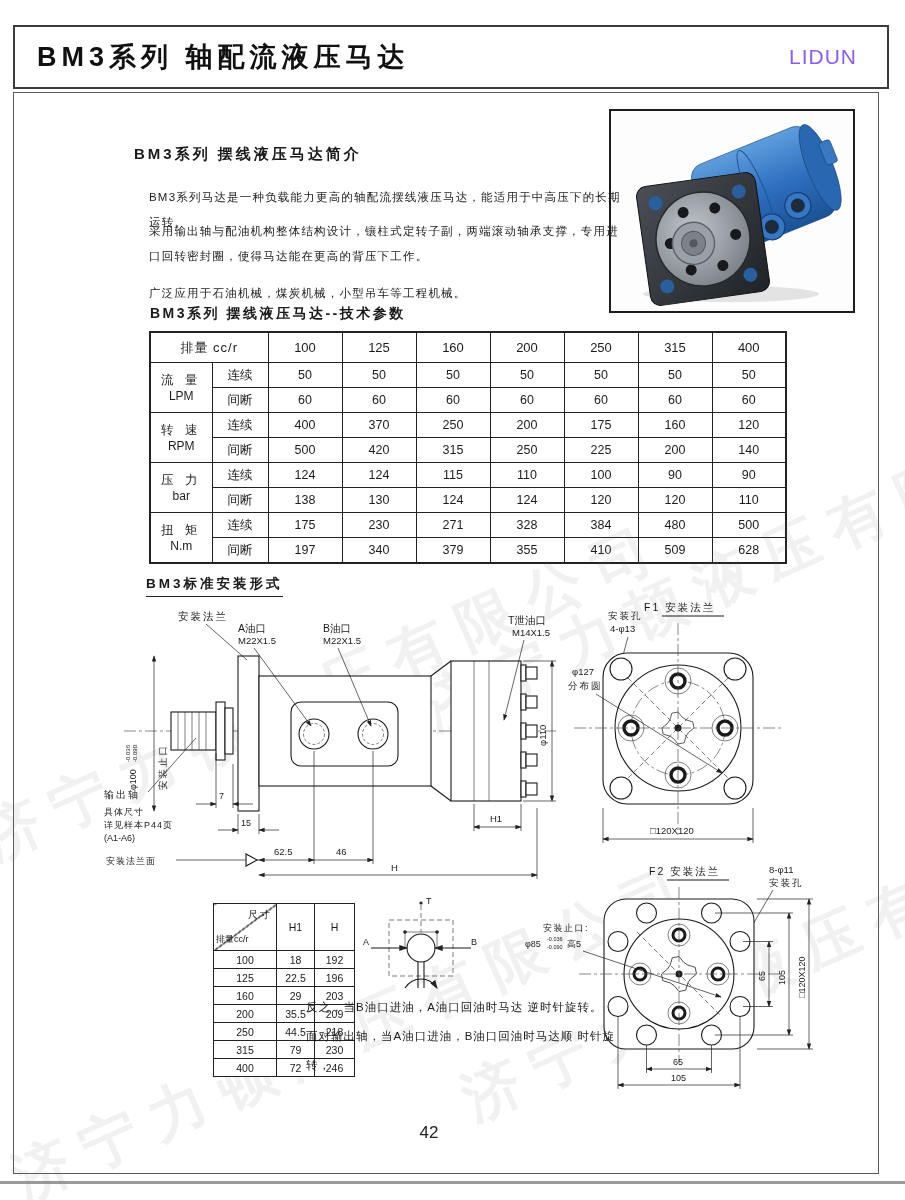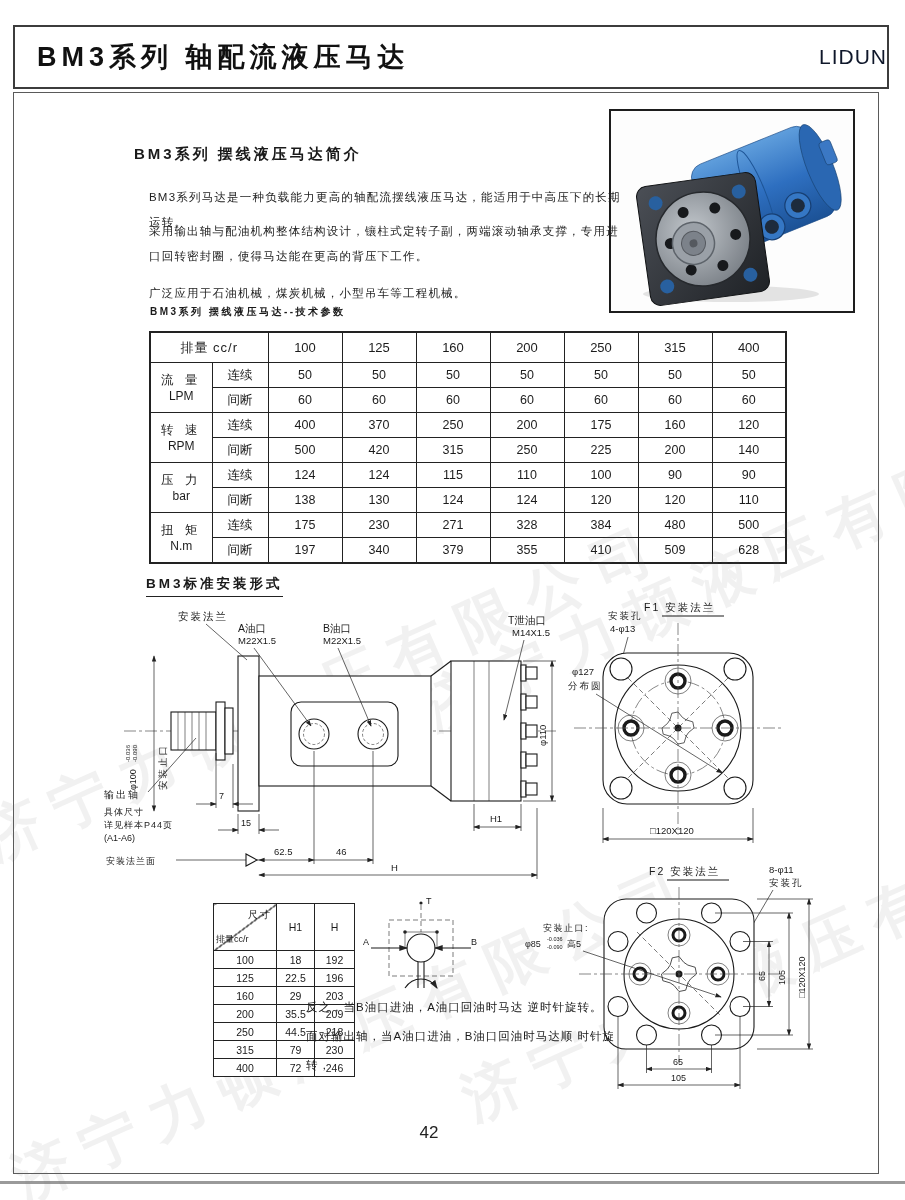--- a/index.html
+++ b/index.html
@@ -2,37 +2,37 @@
 <html><head>
 <meta charset="utf-8">
 <style>
   html,body{margin:0;padding:0;background:#e8e8e8;}
   .page{position:relative;width:905px;height:1200px;background:#ffffff;overflow:hidden;
         font-family:"Liberation Sans","DejaVu Sans",sans-serif;color:#1a1a1a;}
   
   .header-box{position:absolute;left:13px;top:25px;width:872px;height:60px;
               border:2px solid #3c3c3c;background:#fff;display:flex;align-items:center;justify-content:space-between;}
   .header-title{margin-left:22px;font-size:27px;font-weight:bold;letter-spacing:5px;color:#111;}
-  .brand{font-size:21px;letter-spacing:1px;color:#0f172a;}
+  .brand{margin-right:30px;font-size:21px;letter-spacing:1px;color:#8b5cf6;}
   
   .content-box{position:absolute;left:13px;top:92px;width:864px;height:1080px;
                border:1.5px solid #5a5a5a;background:#fff;}
   .page-edge{position:absolute;left:0;top:1181px;width:905px;height:3px;background:#9a9a9a;}
   
   .wm{position:absolute;font-size:58px;font-weight:bold;letter-spacing:16px;white-space:nowrap;
       color:rgba(120,120,120,0.10);transform:rotate(-24deg);pointer-events:none;z-index:1;}
   
   .photo-box{position:absolute;left:595px;top:16px;width:242px;height:200px;border:2px solid #1d1d1d;background:#fdfdfd;}
   
   .intro-heading{position:absolute;left:120px;top:52px;font-size:15px;font-weight:bold;letter-spacing:3px;}
   .intro-p{position:absolute;left:135px;width:482px;font-size:11.5px;letter-spacing:1.2px;line-height:25px;color:#222;}
   .p1{top:92px;}
   .p2{top:126px;}
   .p3{top:188px;}
-  .spec-title{position:absolute;left:136px;top:212px;font-size:10px;font-weight:bold;letter-spacing:2.5px;}
+  .spec-title{position:absolute;left:136px;top:212px;font-size:14px;font-weight:bold;letter-spacing:2.5px;}
   
   .spec-table{position:absolute;left:135px;top:238px;border-collapse:collapse;table-layout:fixed;background:#fff;}
   .spec-table td{border:1px solid #222;text-align:center;font-size:12.5px;padding:0;color:#1c1c1c;}
   .spec-table{border:2px solid #222;}
   .spec-table .hrow td{height:29px;font-size:13px;margin-top:12px;}
   .spec-table .drow td{height:24px;}
   .gname{font-size:12.5px;letter-spacing:4px;}
   .gunit{font-size:12px;letter-spacing:0;}
   .corner-cell{font-size:13px;letter-spacing:1px;}
   

